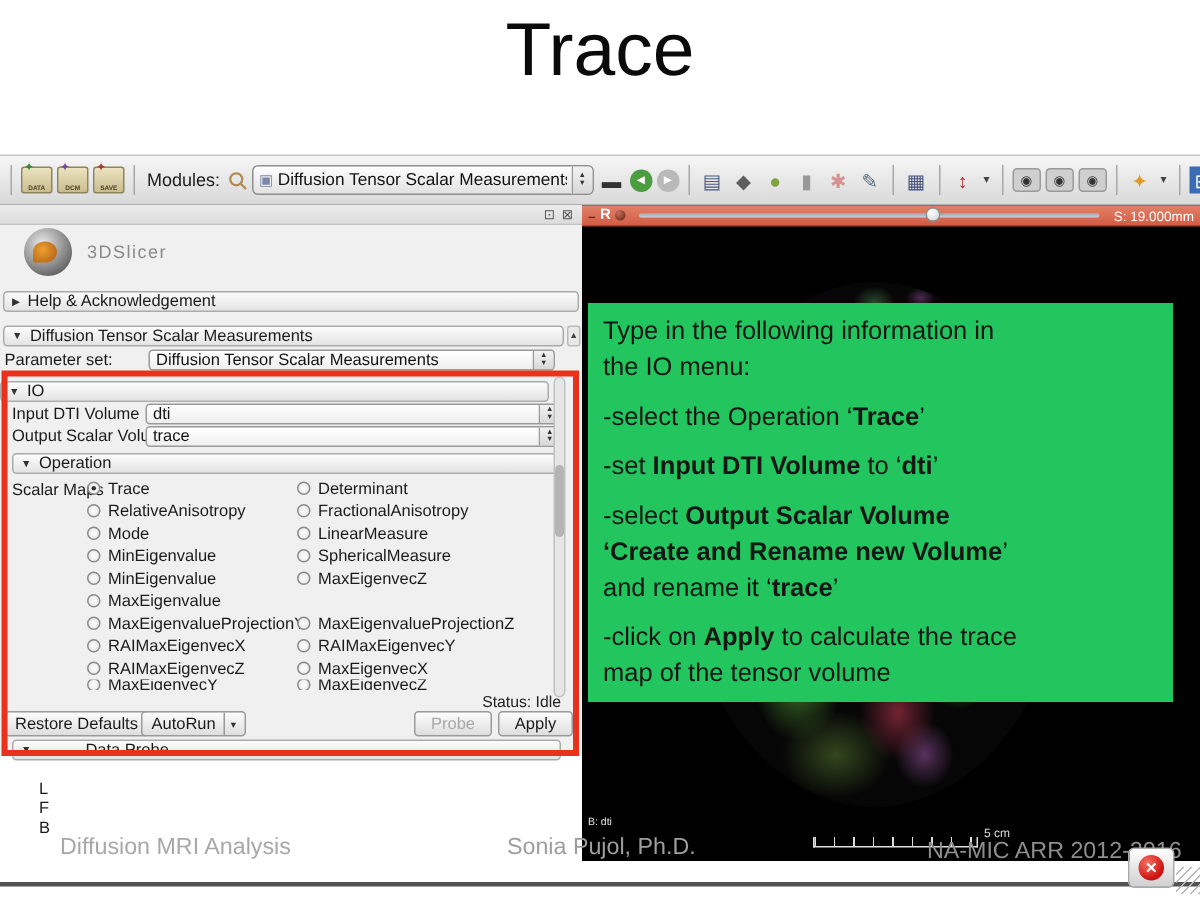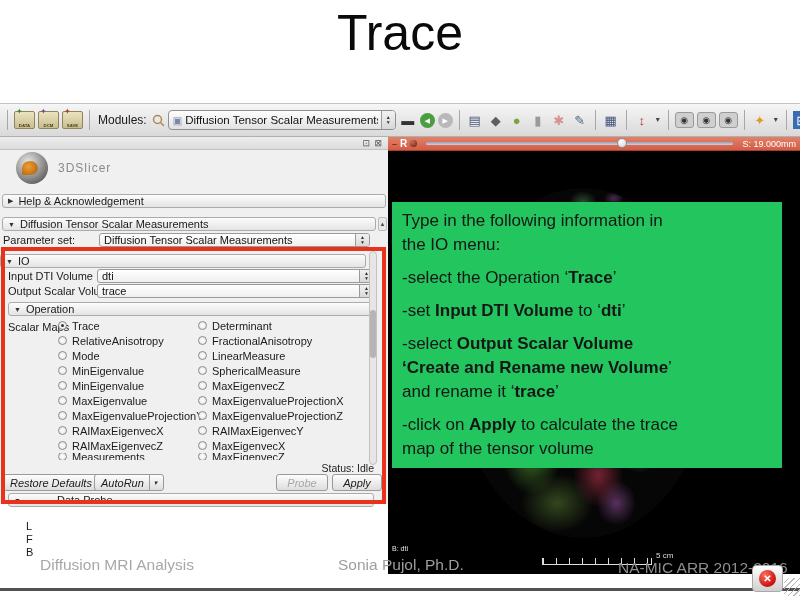--- a/index.html
+++ b/index.html
@@ -61,21 +61,21 @@
   .rrow{display:flex;height:15px;align-items:center;}
   .rclip{height:7px;overflow:hidden;}
   .rcell{display:flex;align-items:center;gap:5px;width:140px;font-size:11px;color:#1a1a1a;}
   .rcell+.rcell{width:auto;flex:1;align-items:center;}
   .rdot{width:9px;height:9px;box-sizing:border-box;border:1px solid #8a8a8a;border-radius:50%;
         background:radial-gradient(#ffffff,#e2e2e2);position:relative;flex:0 0 9px;}
   .rsel::after{content:"";position:absolute;left:2px;top:2px;width:3px;height:3px;border-radius:50%;background:#333;}
   .status{position:absolute;top:325px;left:266px;width:108px;text-align:right;font-size:10.5px;color:#222;}
   .btn{position:absolute;top:337px;height:17px;box-sizing:border-box;border:1px solid #9a9a9a;border-radius:3px;
        background:linear-gradient(#fdfdfd,#dedede);font-size:11px;color:#1a1a1a;
-       display:flex;align-items:center;justify-content:center;padding:0 6px;font-style:italic;}
+       display:flex;align-items:center;justify-content:center;padding:0 6px;}
   .btn.dis{color:#a8a8a8;}
   .btn .dd2{font-size:7px;margin-left:5px;border-left:1px solid #9a9a9a;padding-left:4px;height:100%;
             display:flex;align-items:center;color:#333;}
   .vscroll{position:absolute;top:114px;left:369px;width:8px;height:214px;background:#e6e6e6;
            border:1px solid #c2c2c2;border-radius:4px;box-sizing:border-box;}
   .vthumb{position:absolute;top:58px;left:0px;width:6px;height:48px;background:#b5b5b5;border-radius:3px;}
   .sup{position:absolute;top:80px;left:378px;width:9px;height:14px;font-size:6px;color:#444;
        display:flex;align-items:center;justify-content:center;background:#e8e8e8;
        border:1px solid #bbb;border-radius:2px;box-sizing:border-box;}
   
@@ -294,24 +294,20 @@
           <span class="rcell">
             <span class="rdot"></span>
             <span>MaxEigenvecZ</span>
           </span>
         </div>
         <div class="rrow">
           <span class="rcell">
             <span class="rdot"></span>
             <span>MaxEigenvalue</span>
           </span>
-          <span class="rcell">
-            <span class="rdot"></span>
-            <span>MaxEigenvalueProjectionX</span>
-          </span>
         </div>
         <div class="rrow">
           <span class="rcell">
             <span class="rdot"></span>
             <span>MaxEigenvalueProjectionY</span>
           </span>
           <span class="rcell">
             <span class="rdot"></span>
             <span>MaxEigenvalueProjectionZ</span>
           </span>
@@ -332,21 +328,21 @@
             <span>RAIMaxEigenvecZ</span>
           </span>
           <span class="rcell">
             <span class="rdot"></span>
             <span>MaxEigenvecX</span>
           </span>
         </div>
         <div class="rrow rclip">
           <span class="rcell">
             <span class="rdot"></span>
-            <span>Measurements</span>
+            <span>MaxEigenvecY</span>
           </span>
           <span class="rcell">
             <span class="rdot"></span>
             <span>MaxEigenvecZ</span>
           </span>
         </div>
       </div>
 
     <div class="status">Status: Idle</div>
 

